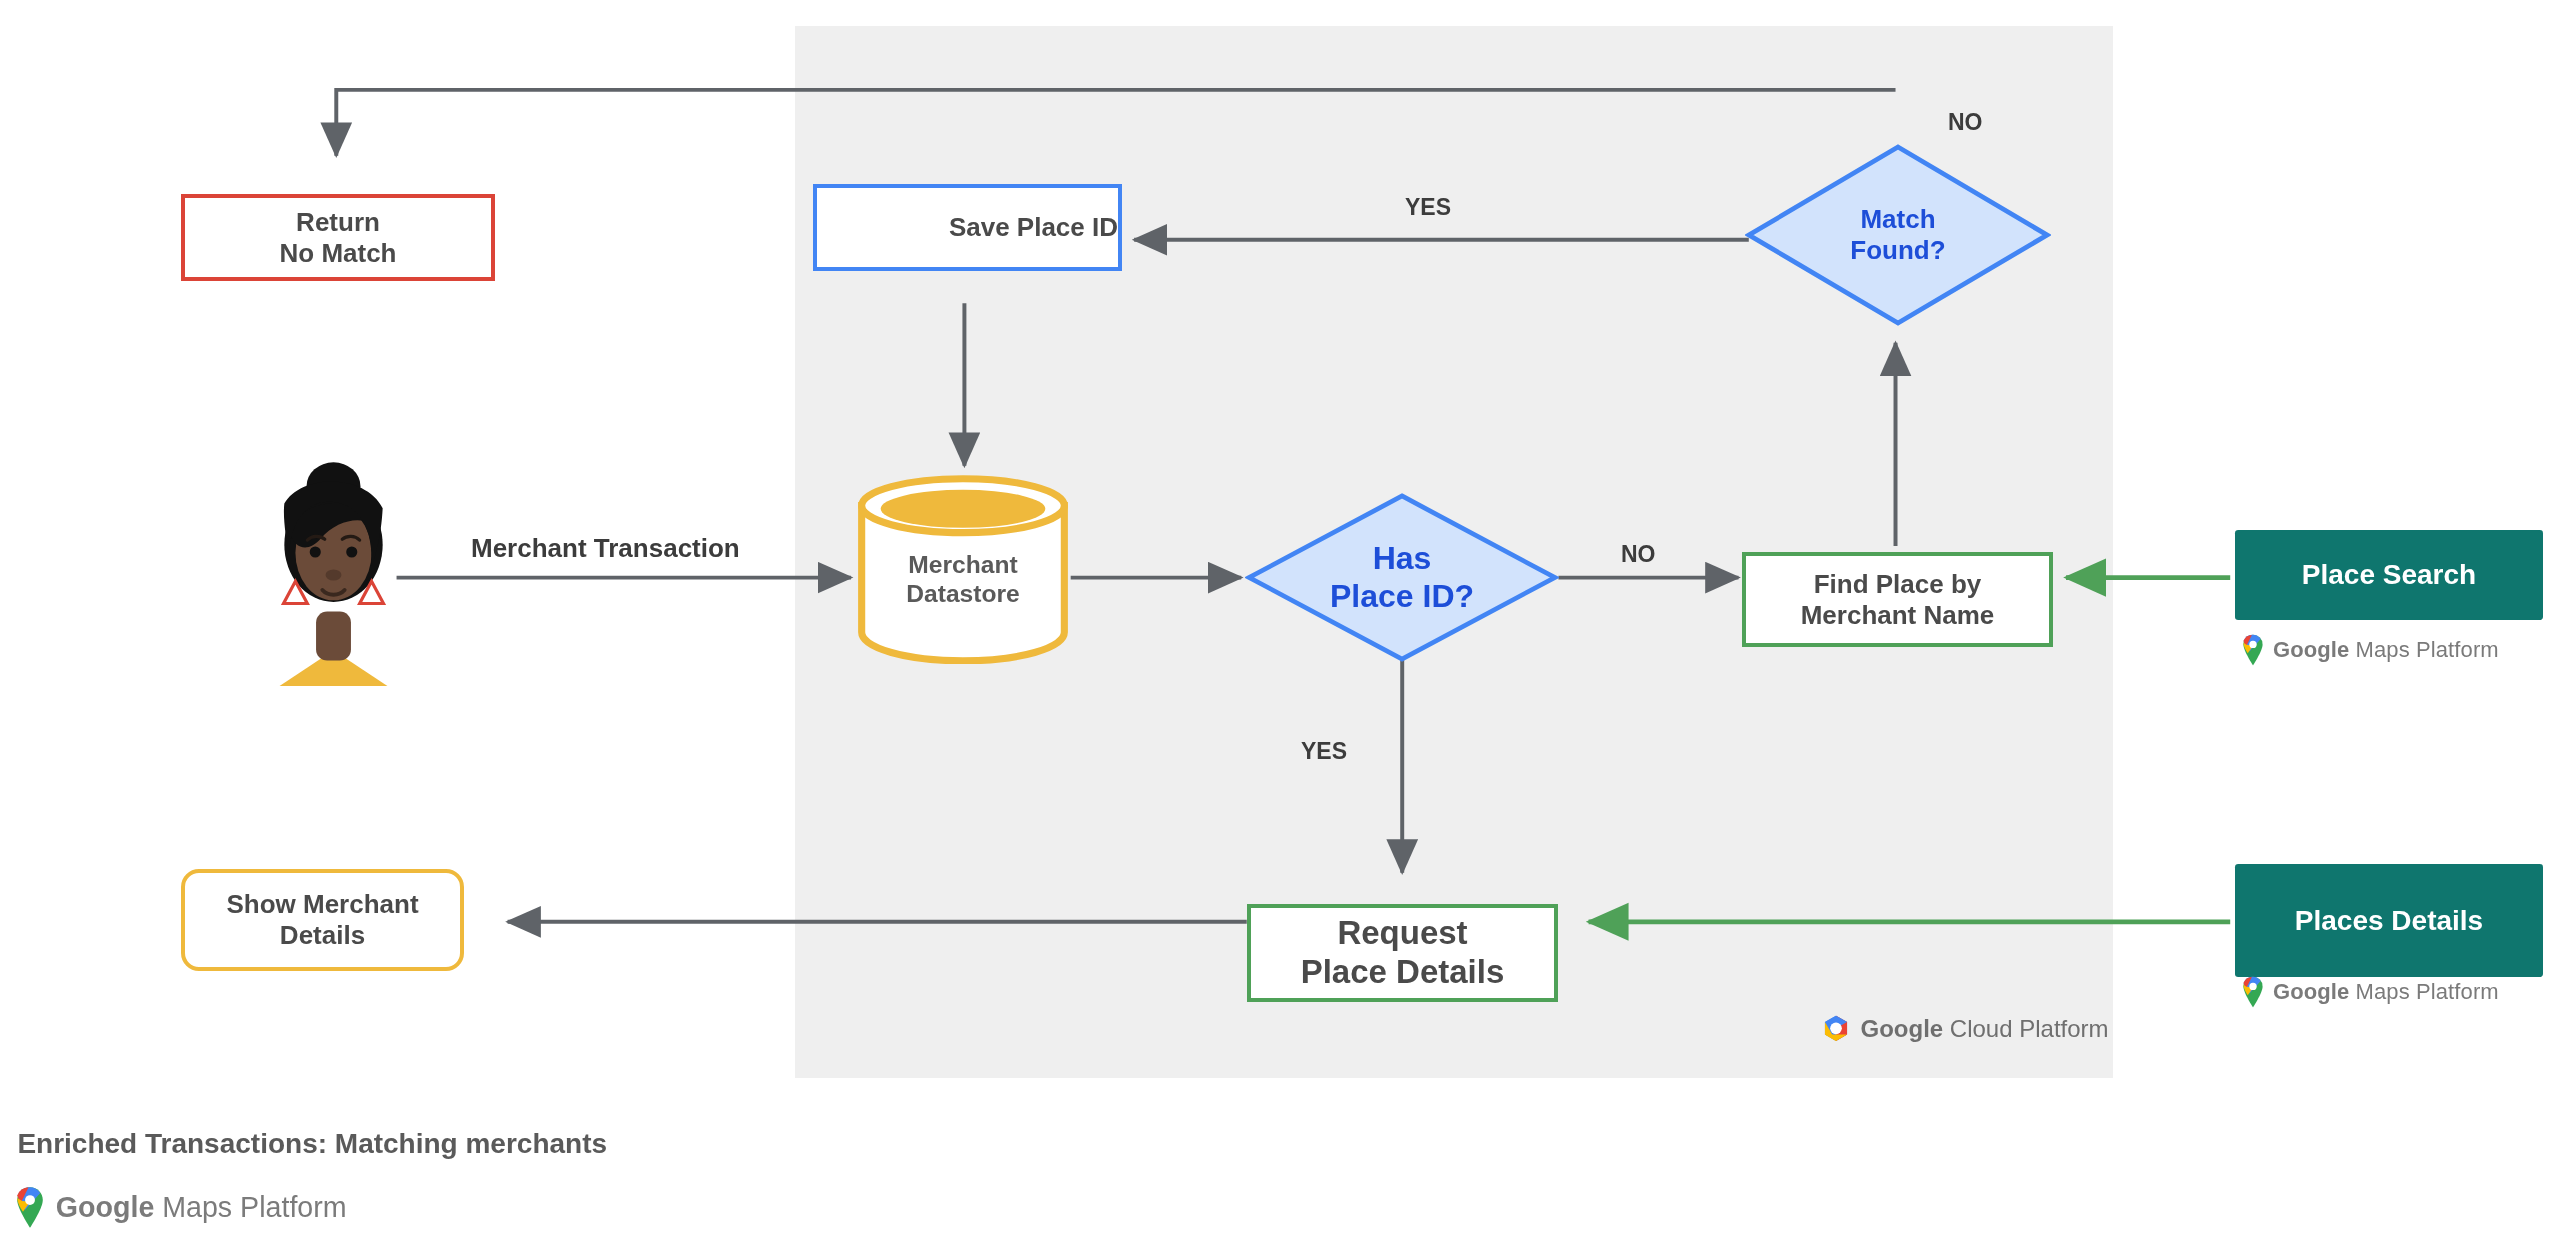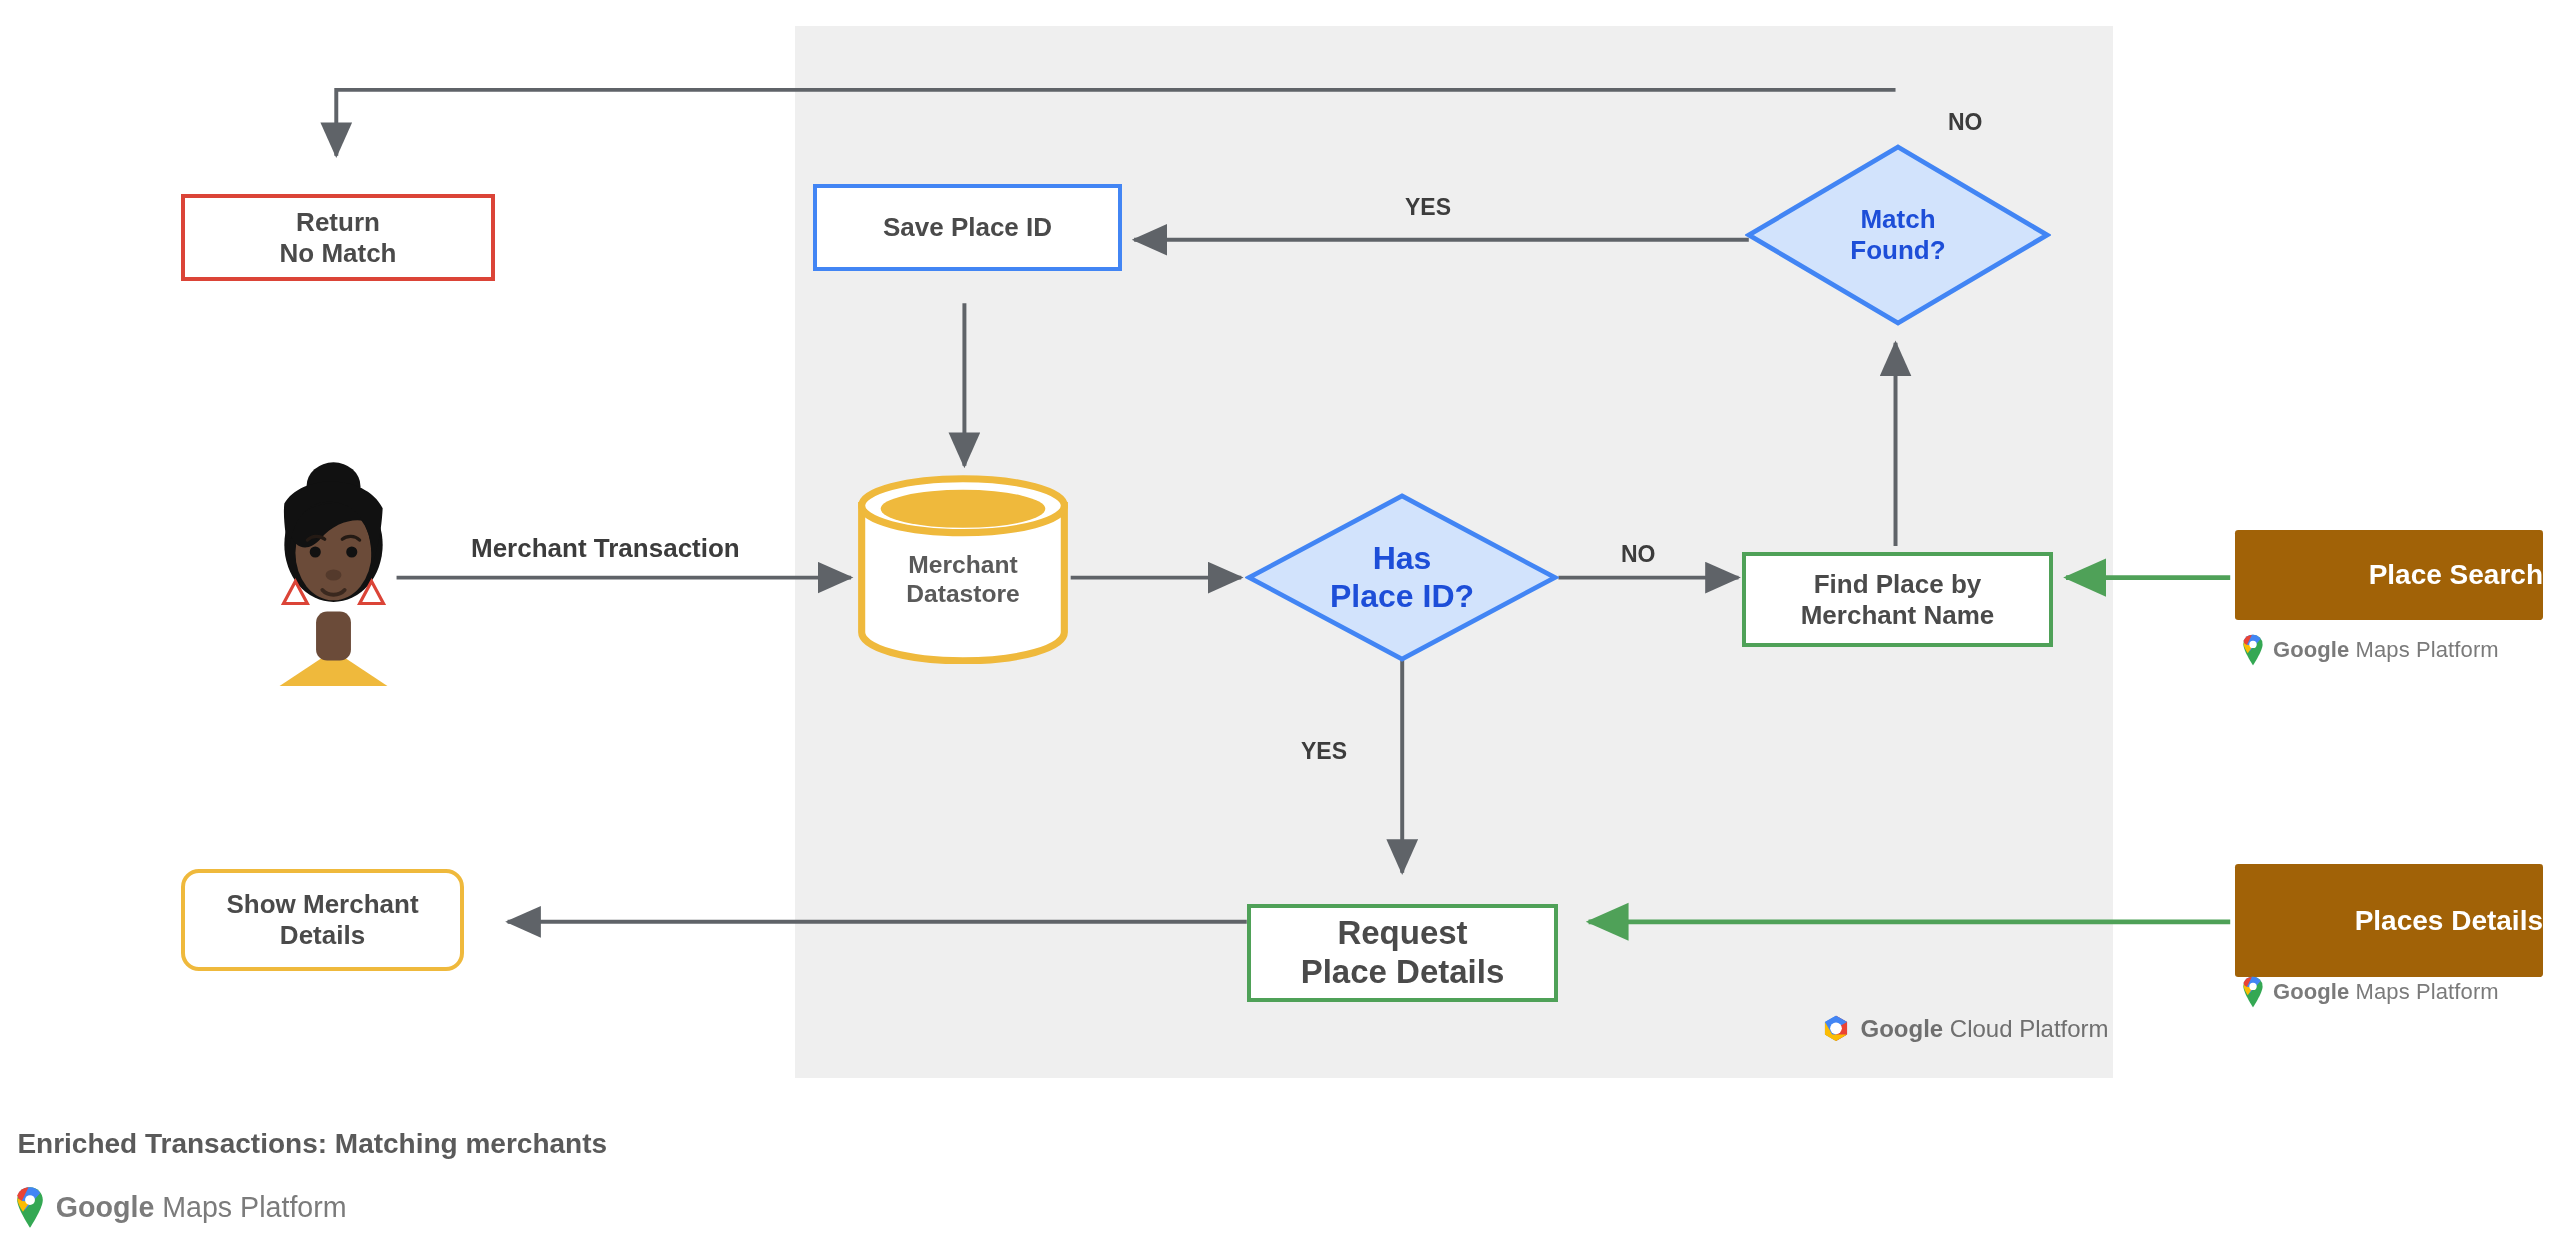--- a/index.html
+++ b/index.html
@@ -23,21 +23,21 @@
     color:#4a4a4a;font-weight:bold;line-height:1.18;
   }
   .node .lbl{white-space:pre-line;}
 
   .node.red   {border:4.8px solid #db4437;}
   .node.blue  {border:4.8px solid #4285f4;}
   .node.green {border:4.8px solid #4fa158;}
   .node.amber {border:4.8px solid #efb93c;}
 
   .node.filled-green{
-    background:#a16207;border:none;color:#ffffff;border-radius:3.2px;justify-content:flex-end;
+    background:#0f766e;border:none;color:#ffffff;border-radius:3.2px;
   }
 
   
   .diamond{position:absolute;}
   .diamond svg{position:absolute;left:0;top:0;}
   .diamond .dlbl{
     position:absolute;left:0;top:0;width:100%;height:100%;
     display:flex;align-items:center;justify-content:center;text-align:center;
     color:#1d4ed8;font-weight:bold;line-height:1.18;white-space:pre-line;
     pointer-events:none;
@@ -126,21 +126,21 @@
 
       <path d="M2812,1162 L2003,1162" marker-end="url(#ah-green)"></path>
     </g>
   </svg>
 
   <div class="node red" style="left:181px;top:182px;width:314px;height:87px;font-size:26px;margin-top:12px;">
     <span class="lbl">Return
 No Match</span>
   </div>
 
-  <div class="node blue" style="left:813px;top:184px;width:309px;height:87px;font-size:26px;">
+  <div class="node blue" style="left:813px;top:184px;width:309px;height:87px;font-size:26px;justify-content:flex-end;">
     <span class="lbl">Save Place ID</span>
   </div>
 
   <div class="diamond" style="left:1745px;top:143px;width:306px;height:184px;">
     <svg width="306" height="184" viewBox="0 0 386 232">
       <polygon points="193,5 381,116 193,227 5,116" fill="#d2e3fc" stroke="#4285f4" stroke-width="6"></polygon>
     </svg>
     <div class="dlbl" style="font-size:26px;">Match
 Found?</div>
   </div>

